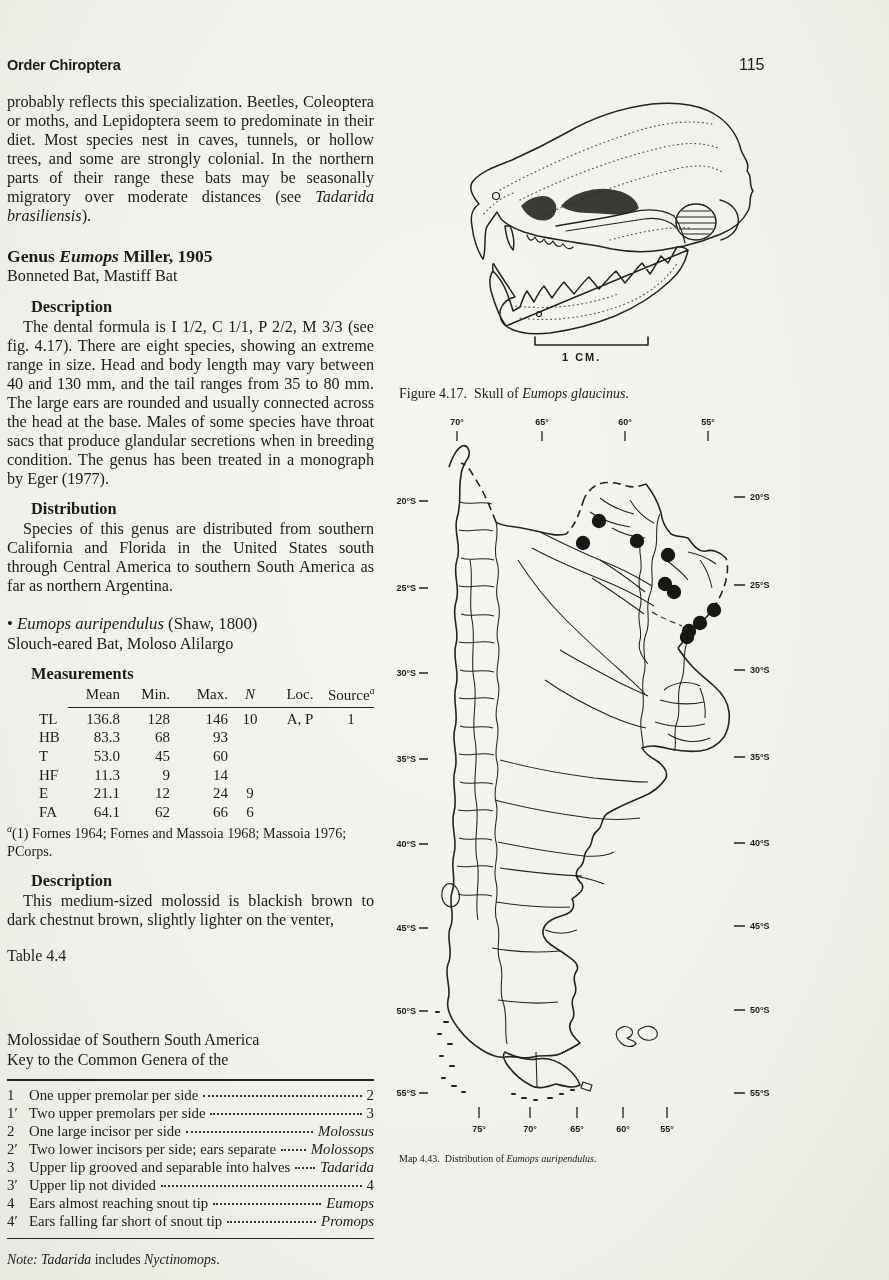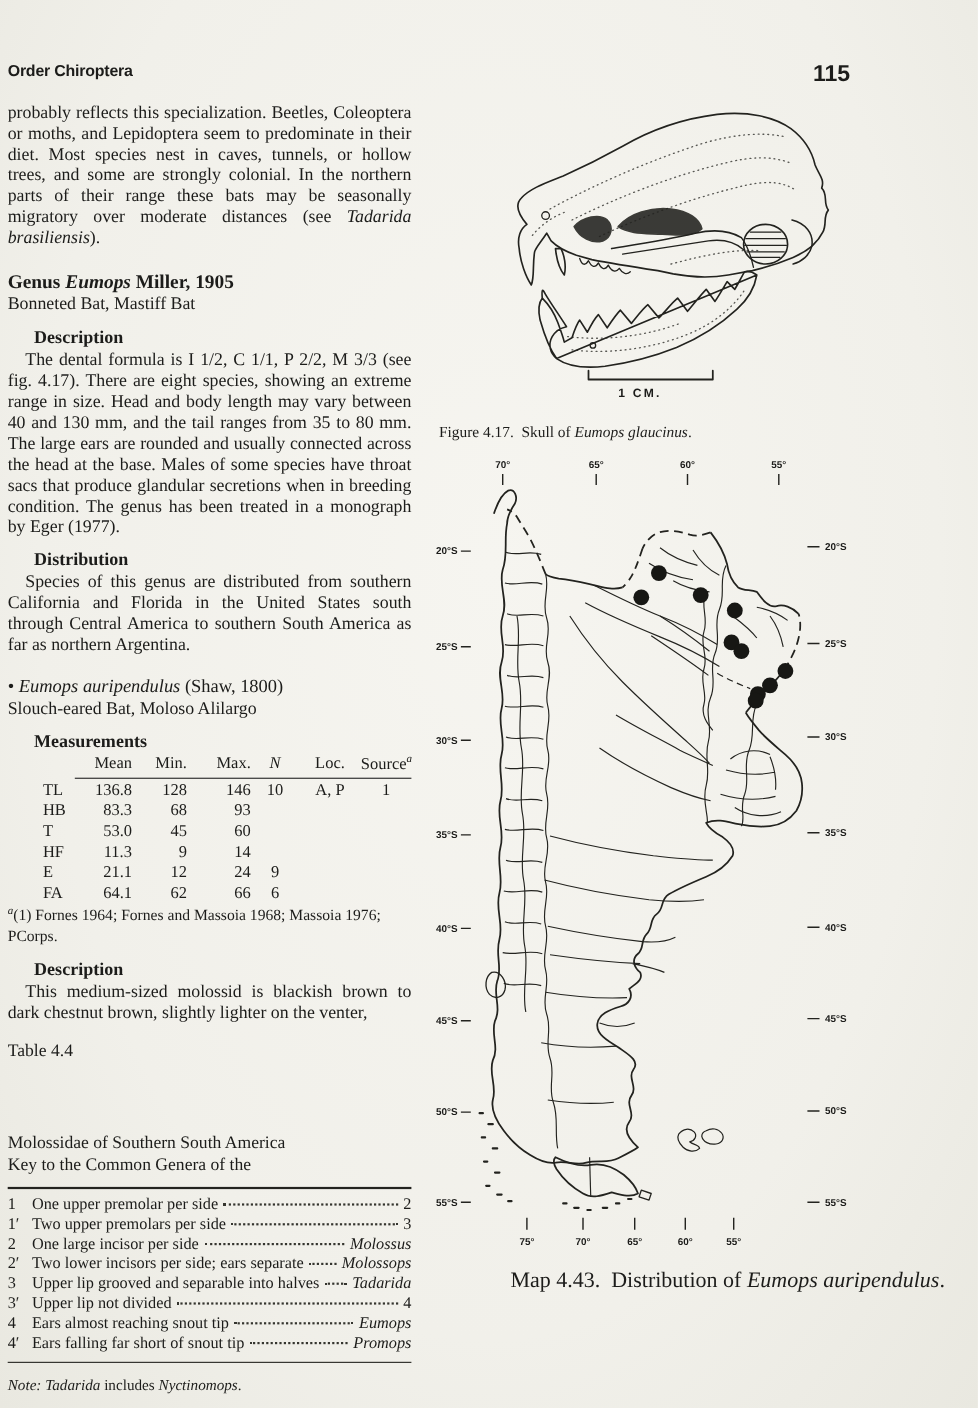--- a/index.html
+++ b/index.html
@@ -5,21 +5,21 @@
   html,body{margin:0;padding:0;}
   body{
     width:889px;height:1280px;position:relative;overflow:hidden;
     background:radial-gradient(ellipse at 50% 40%, #f6f5f0 0%, #f1f0ea 65%, #e9e8e0 100%);
     font-family:"Liberation Serif", serif;
     color:#1c1c1a;
   }
   .running-head{position:absolute;top:57px;left:7px;font-family:"Liberation Sans",sans-serif;
     font-weight:bold;font-size:14.5px;letter-spacing:-0.2px;}
   .folio{position:absolute;top:56px;left:739px;font-family:"Liberation Sans",sans-serif;
-    font-weight:bold;font-size:21px;}
+    font-weight:normal;font-size:16px;}
   .left-col{position:absolute;left:7px;top:93px;width:367px;}
   p.body{margin:0;font-size:16.2px;line-height:1.175;text-align:justify;}
   p.indent{text-indent:16px;}
   .genus-head{margin:20px 0 0 0;font-size:17.6px;font-weight:bold;line-height:1.15;}
   .species-head{margin:18px 0 0 0;font-size:16.8px;line-height:1.15;}
   .common{font-size:16.2px;line-height:1.2;margin:1px 0 0 0;}
   h3.sub{margin:11px 0 2px 24px;font-size:16.4px;font-weight:bold;line-height:1.1;}
   
   .mtable{margin:2px 0 0 0;font-size:15px;}
   .mrow{display:flex;line-height:1.24;}
@@ -39,21 +39,21 @@
   .key-label{width:84px;flex:0 0 84px;}
   .key-rule{border-top:2.2px solid #23231f;margin:8px 0 6px 0;}
   .key-rule.thin{border-top-width:1.8px;}
   .krow{display:flex;align-items:baseline;font-size:14.8px;line-height:1.12;margin:1.5px 0;}
   .knum{width:22px;flex:0 0 22px;}
   .leader{flex:1 1 auto;border-bottom:2px dotted #35352f;margin:0 5px;transform:translateY(-3px);min-width:12px;}
   .kres{white-space:nowrap;}
   .key-note{font-size:13.8px;margin-top:13px;}
   
   .fig-caption{position:absolute;left:399px;top:386px;width:450px;font-size:14px;white-space:pre-wrap;}
-  .map-caption{position:absolute;left:399px;top:1153px;width:460px;font-size:20px;white-space:pre-wrap;text-align:right;}
+  .map-caption{position:absolute;left:399px;top:1153px;width:460px;font-size:10px;white-space:pre-wrap;}
   .skull-wrap{position:absolute;left:450px;top:88px;width:335px;height:284px;}
   .map-wrap{position:absolute;left:394px;top:404px;width:492px;height:744px;}
   svg{display:block;}
   svg text{font-family:"Liberation Sans",sans-serif;font-weight:bold;fill:#1c1c1a;}
   .map-wrap text{font-size:9px;}
   .scale-label{font-size:11px;letter-spacing:2px;}
   .ln{fill:none;stroke:#23231f;}
 </style>
 </head>
 <body>

